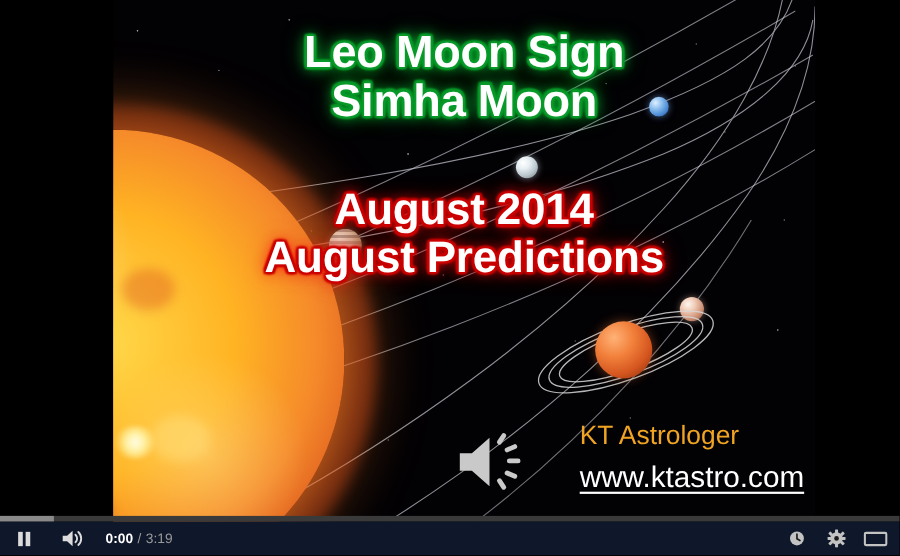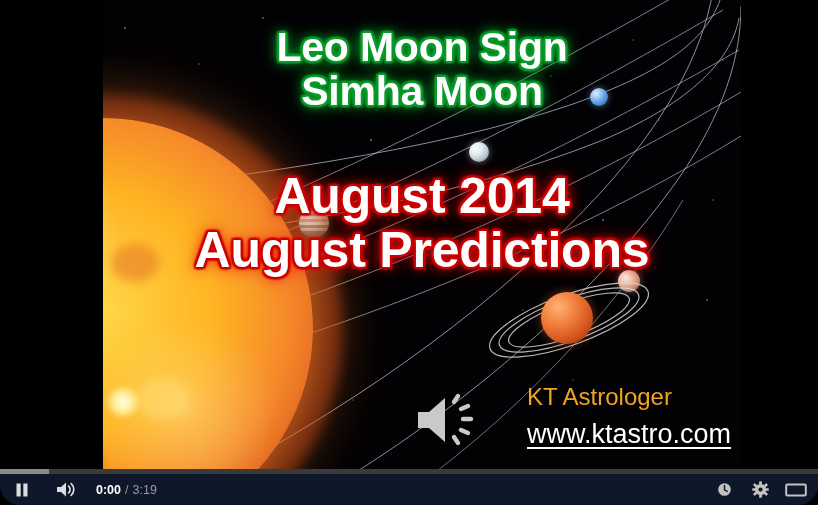--- a/index.html
+++ b/index.html
@@ -11,21 +11,20 @@
     overflow: hidden;
     font-family: "Liberation Sans", sans-serif;
   }
 
   #player {
     position: relative;
     width: 818px;
     height: 505px;
     background: #000;
     overflow: hidden;
-    border-radius: 20px;
   }
 
   
   #video-stage {
     position: absolute;
     left: 103px;
     top: 0;
     width: 638px;
     height: 474px;
     background: #000;
@@ -166,21 +165,21 @@
     text-shadow:
       0 0 3px #0b9b2c, 0 0 3px #0b9b2c,
       2px 0 2px #0b9b2c, -2px 0 2px #0b9b2c,
       0 2px 2px #0b9b2c, 0 -2px 2px #0b9b2c,
       2px 2px 2px #0b9b2c, -2px -2px 2px #0b9b2c,
       2px -2px 2px #0b9b2c, -2px 2px 2px #0b9b2c,
       0 0 12px #12cf3c, 0 0 20px rgba(20,220,60,.7);
   }
   #title-red {
     left: 0; right: 0; top: 170px;
-    font-size: 50px;
+    font-size: 40px;
     color: #ffffff;
     text-shadow:
       0 0 3px #cc0000, 0 0 3px #cc0000,
       2px 0 2px #cc0000, -2px 0 2px #cc0000,
       0 2px 2px #cc0000, 0 -2px 2px #cc0000,
       2px 2px 2px #cc0000, -2px -2px 2px #cc0000,
       2px -2px 2px #cc0000, -2px 2px 2px #cc0000,
       0 0 12px #ff1414, 0 0 20px rgba(230,20,20,.7);
   }
   #brand-name {

